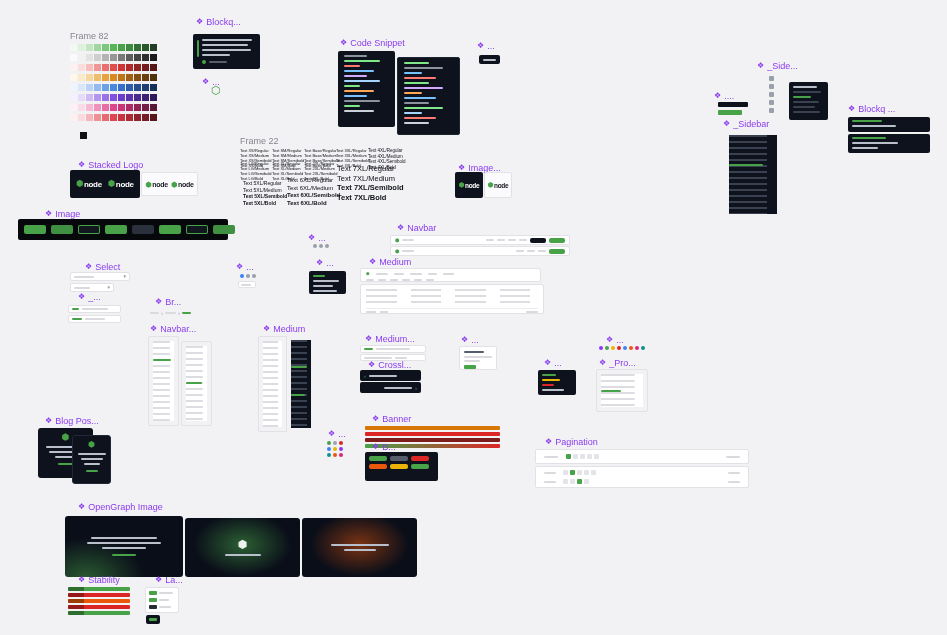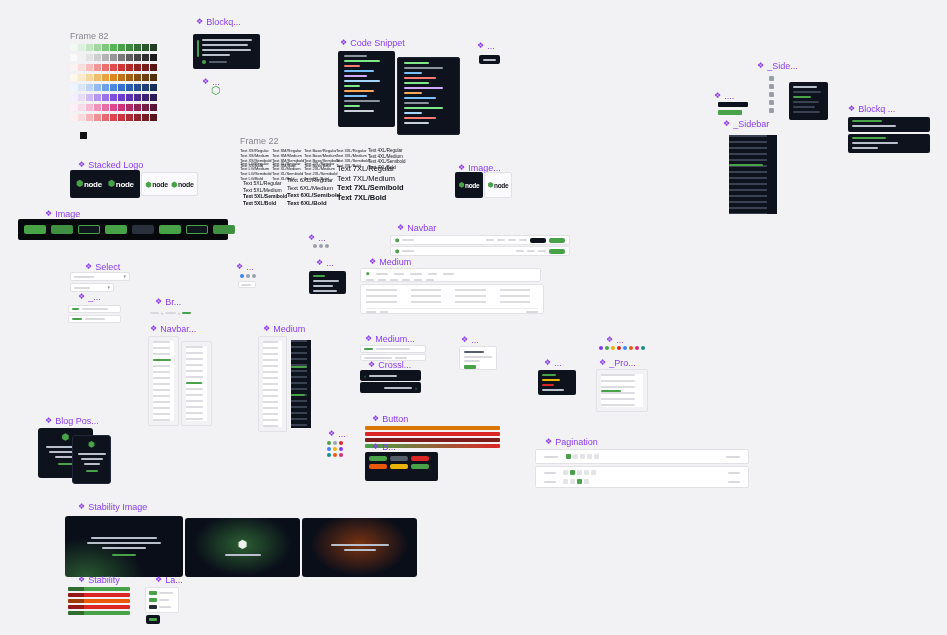--- a/index.html
+++ b/index.html
@@ -638,21 +638,21 @@
   <div class="panel dark" style="left:72px;top:435px;width:39px;height:49px;border-radius:3px;display:flex;flex-direction:column;align-items:center;padding-top:5px;z-index:2;border:1px solid #20283a">
     <span class="hex" style="font-size:8px">⬢</span>
     <i class="bar w" style="width:28px;margin-top:4px"></i>
     <i class="bar w" style="width:22px;margin-top:3px"></i>
     <i class="bar w" style="width:16px;margin-top:3px"></i>
     <i class="bar g" style="width:12px;margin-top:5px"></i>
   </div>
 
   <div class="lbl" style="left:372px;top:414px">
       <span class="di">❖</span>
-      <span>Button</span>
+      <span>Banner</span>
     </div>
   <div class="strips" style="left:365px;top:426px">
       <i style="background: rgb(217, 119, 6);"></i>
       <i style="background: rgb(220, 38, 38);"></i>
       <i style="background: rgb(127, 29, 29);"></i>
       <i style="background: linear-gradient(90deg, rgb(71, 162, 72), rgb(220, 38, 38));"></i>
     </div>
 
   <div class="lbl" style="left:372px;top:442px">
       <span class="di">❖</span>
@@ -714,21 +714,21 @@
       <i class="pg"></i>
       <i class="pg gg"></i>
       <i class="pg"></i>
       <span style="flex:1"></span>
       <i class="bar l" style="width:12px"></i>
     </div>
   </div>
 
   <div class="lbl" style="left:78px;top:502px">
       <span class="di">❖</span>
-      <span>Stability Image</span>
+      <span>OpenGraph Image</span>
     </div>
   <div class="panel" style="left:65px;top:516px;width:118px;height:61px;border-radius:3px;background:radial-gradient(90px 60px at 18% 100%,rgba(71,162,72,.5),rgba(71,162,72,0) 65%),#0a0e19;display:flex;flex-direction:column;align-items:center;justify-content:center;gap:3px">
     <i class="bar w" style="width:66px"></i>
     <i class="bar w" style="width:74px"></i>
     <i class="bar w" style="width:44px"></i>
     <i class="bar g" style="width:24px;margin-top:2px"></i>
   </div>
   <div class="panel" style="left:185px;top:518px;width:115px;height:59px;border-radius:3px;background:radial-gradient(70px 45px at 50% 45%,rgba(71,162,72,.55),rgba(71,162,72,0) 70%),#0a0e19;display:flex;flex-direction:column;align-items:center;justify-content:center;gap:4px">
     <span style="font-size:11px;line-height:11px;color:#eef2ee">⬢</span>
     <i class="bar w" style="width:36px"></i>

